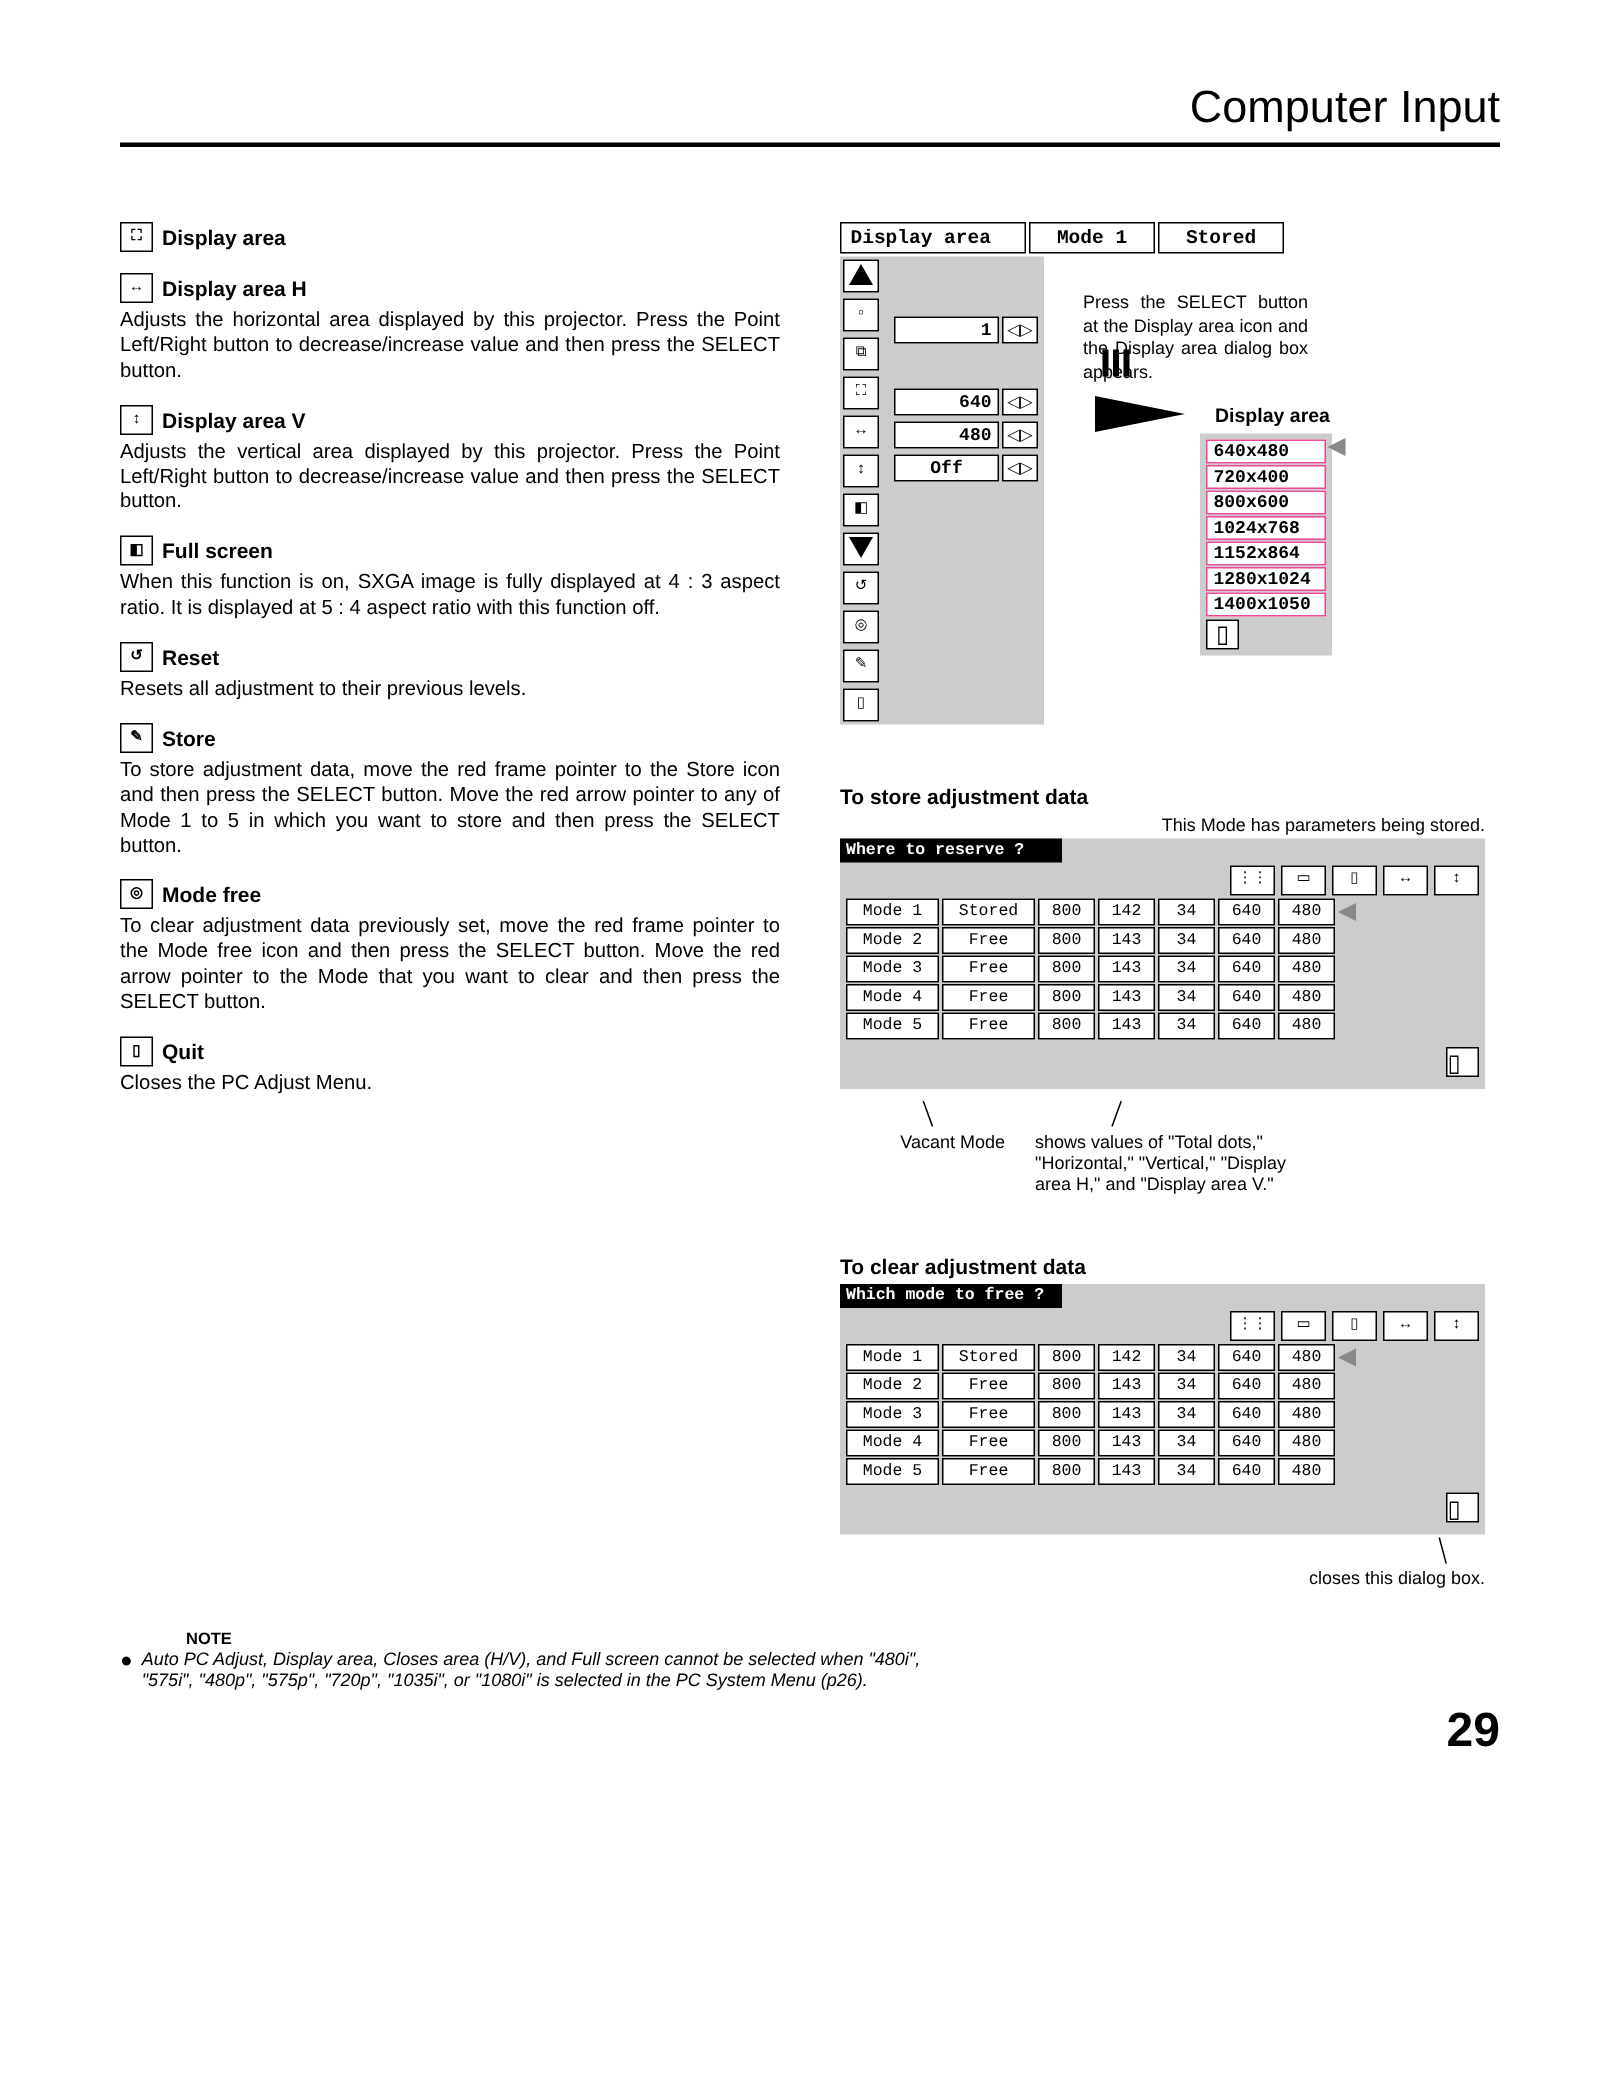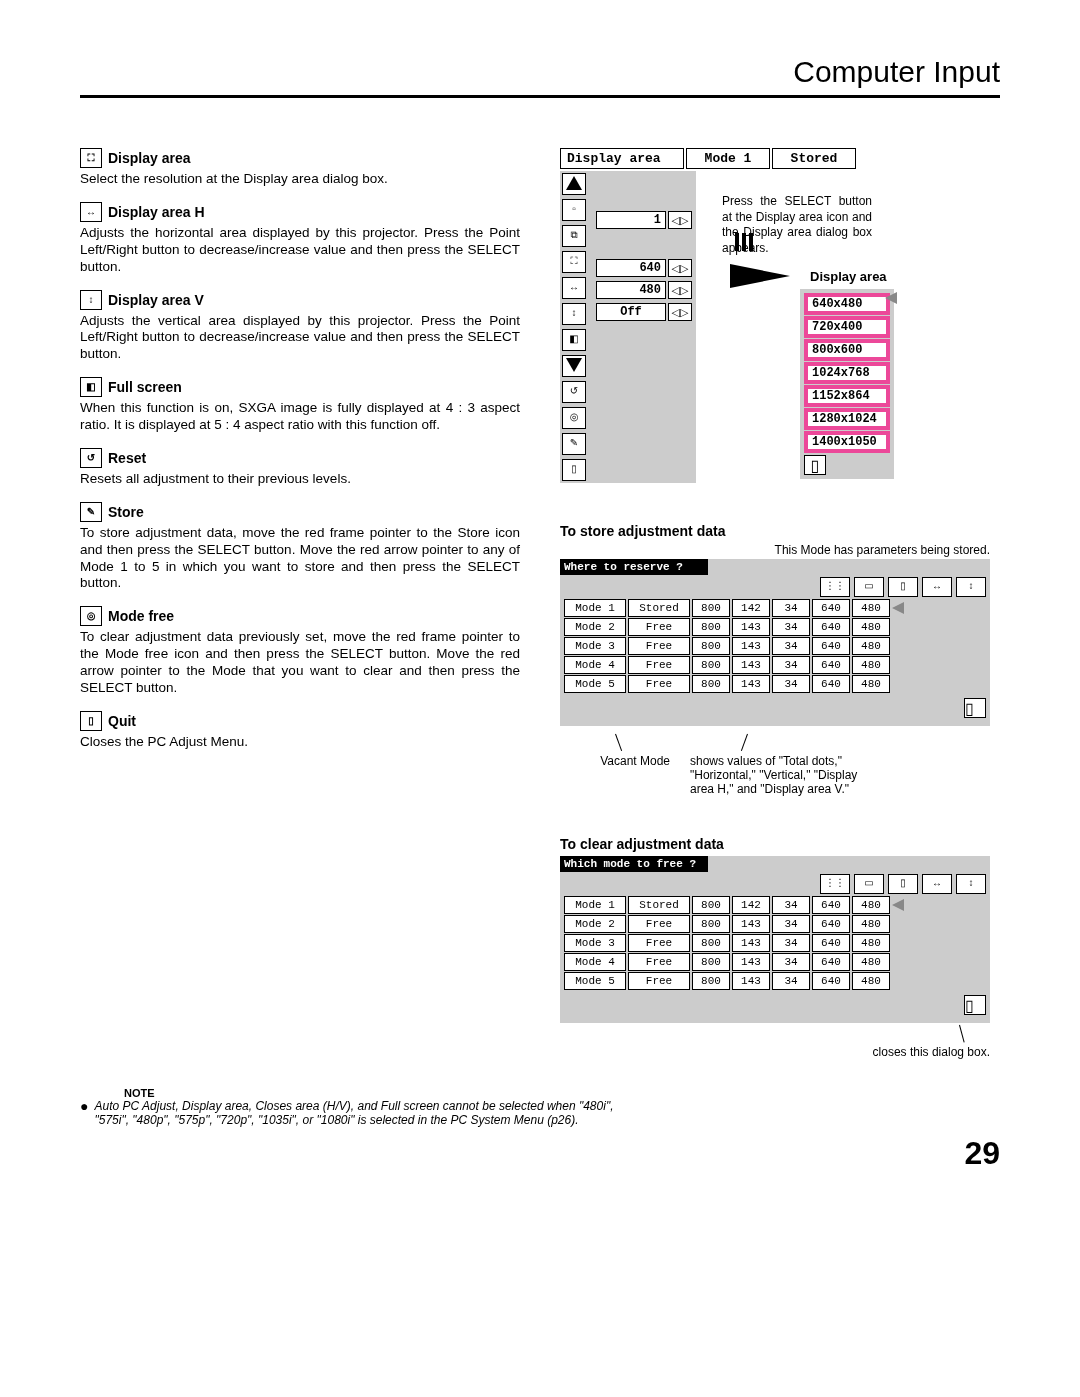--- a/index.html
+++ b/index.html
@@ -185,21 +185,21 @@
     font-size:13px;
   }
   .res-list {
     position:absolute;
     left: 240px;
     top: 120px;
     background:#ccc;
     padding:4px;
   }
   .res-list .res {
-    border:4px solid #ec4899;
+    border:1px solid #ec4899;
     background:#fff;
     font-family:"Courier New", monospace;
     font-weight:bold;
     font-size:12px;
     padding:0 4px;
     margin-bottom:1px;
     min-width:70px;
   }
   .res-list .quit {
     border:1px solid #000;
@@ -327,21 +327,20 @@
 
   <div class="columns">
 
     <div class="col-left">
 
       <div class="section">
         <div class="sec-title">
           <span class="icon">⛶</span>
           <span>Display area</span>
         </div>
-        <div class="sec-body">Select the resolution at the Display area dialog box.</div>
       </div>
 
       <div class="section">
         <div class="sec-title">
           <span class="icon">↔</span>
           <span>Display area H</span>
         </div>
         <div class="sec-body">Adjusts the horizontal area displayed by this projector.  Press the Point Left/Right button to decrease/increase value and then press the SELECT button.</div>
       </div>
 

